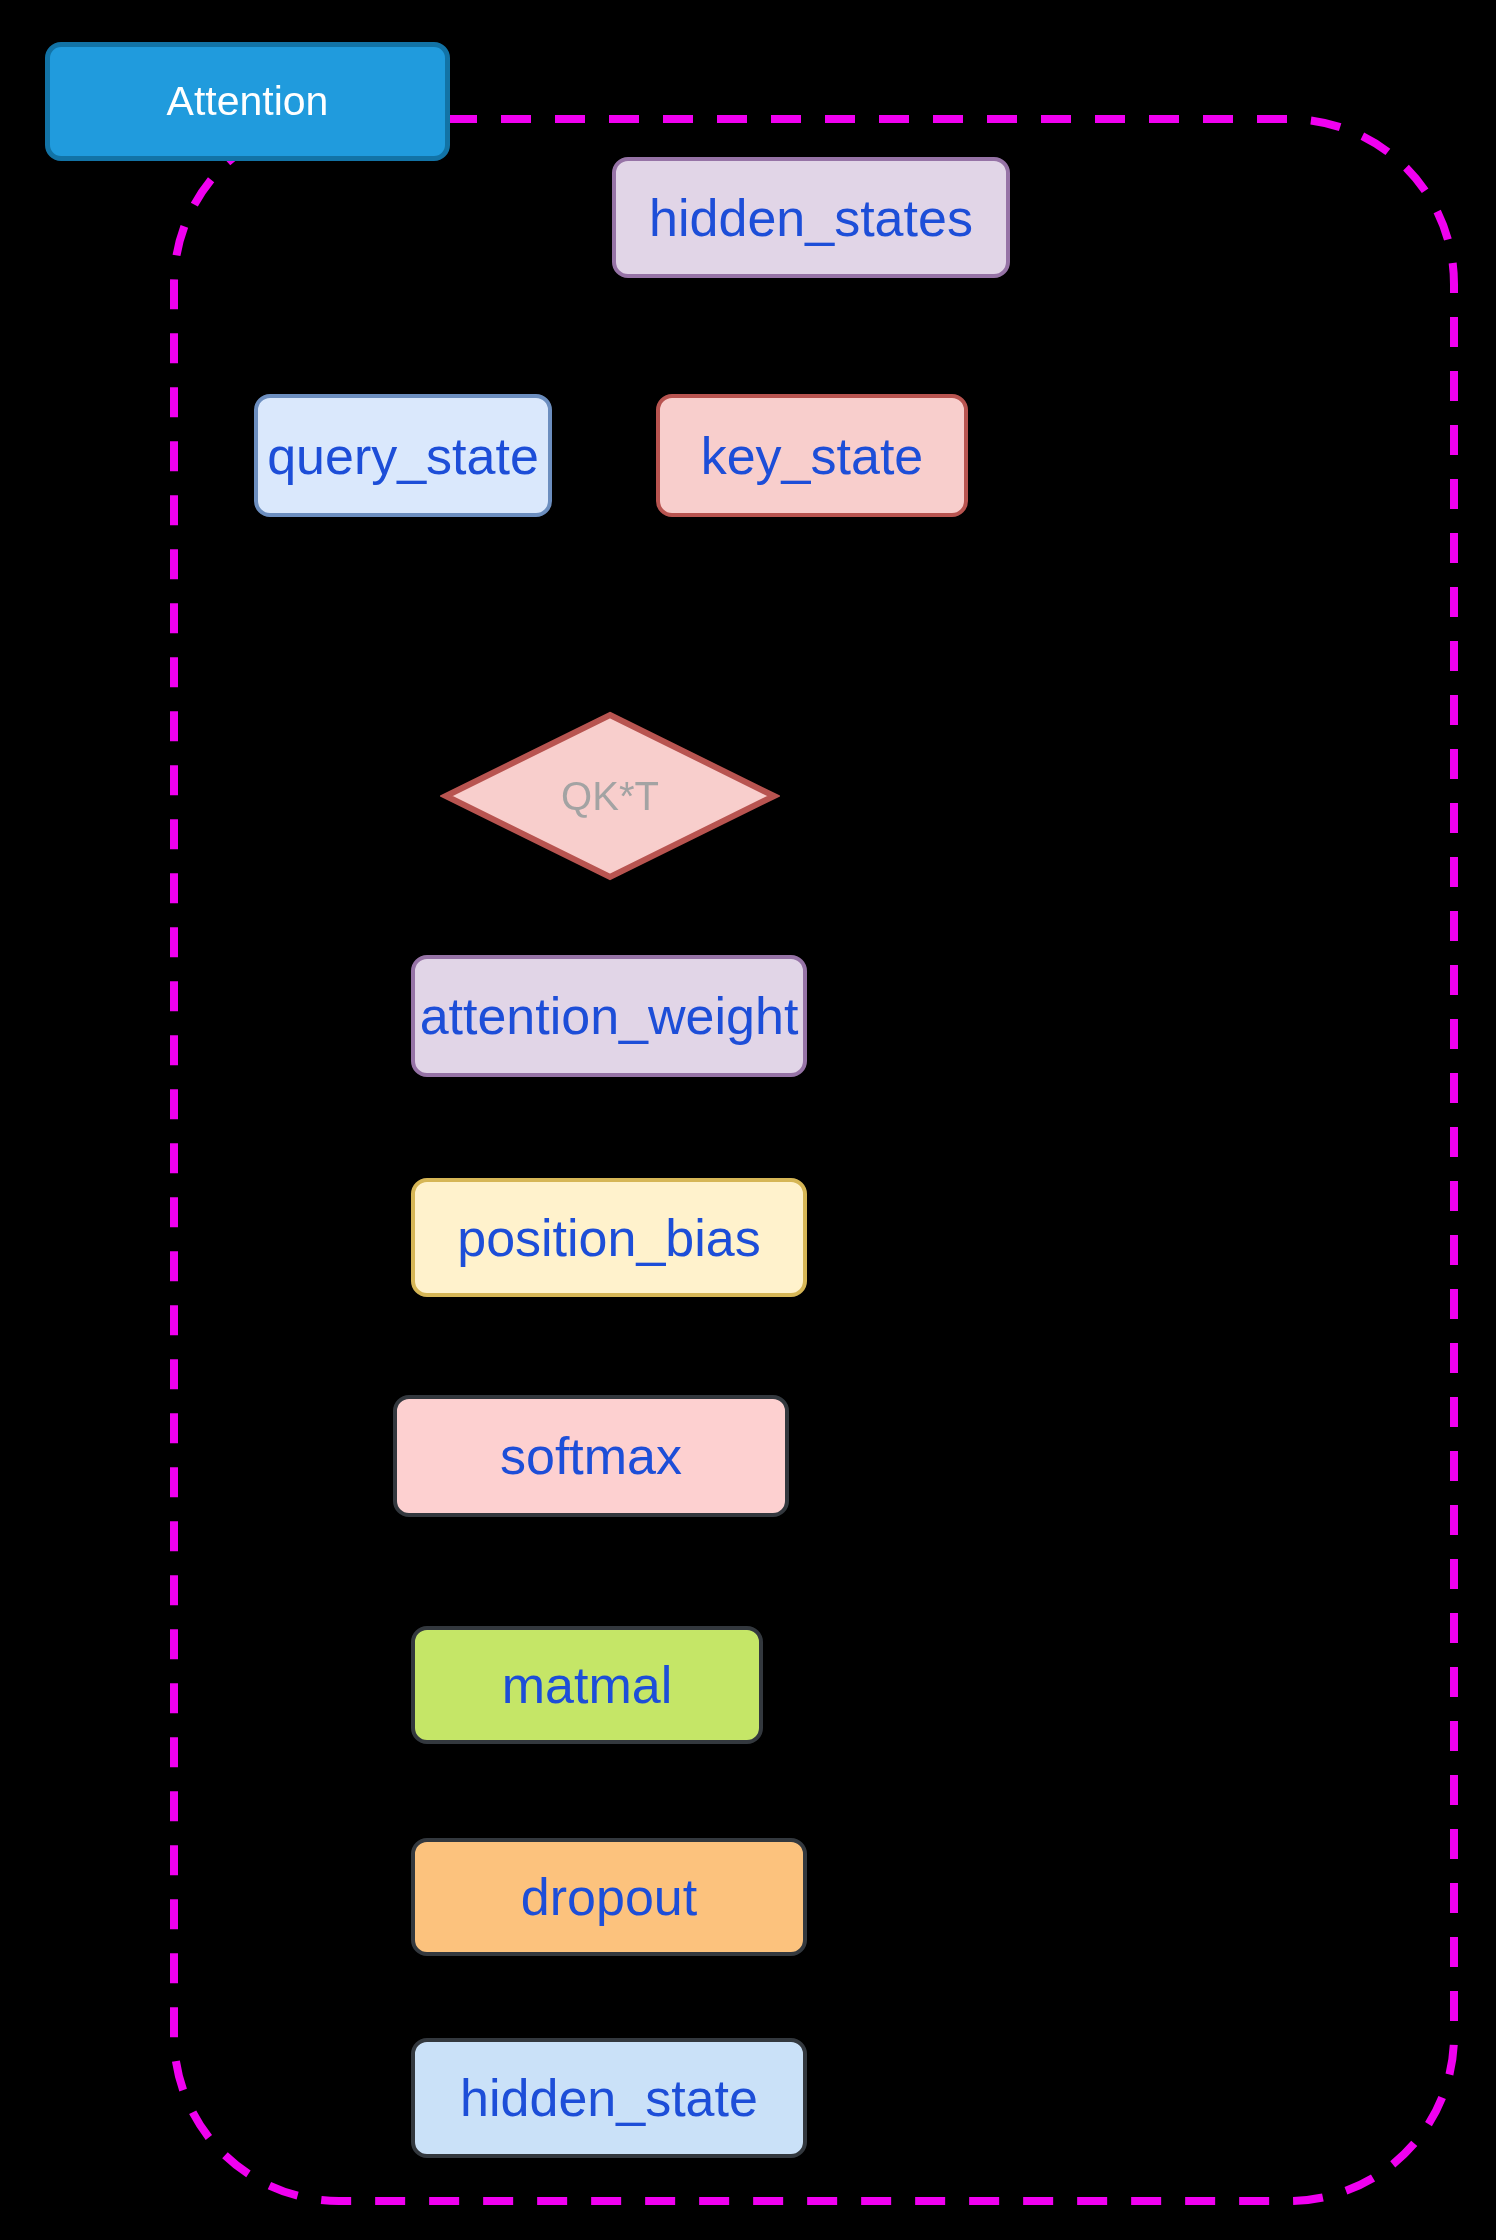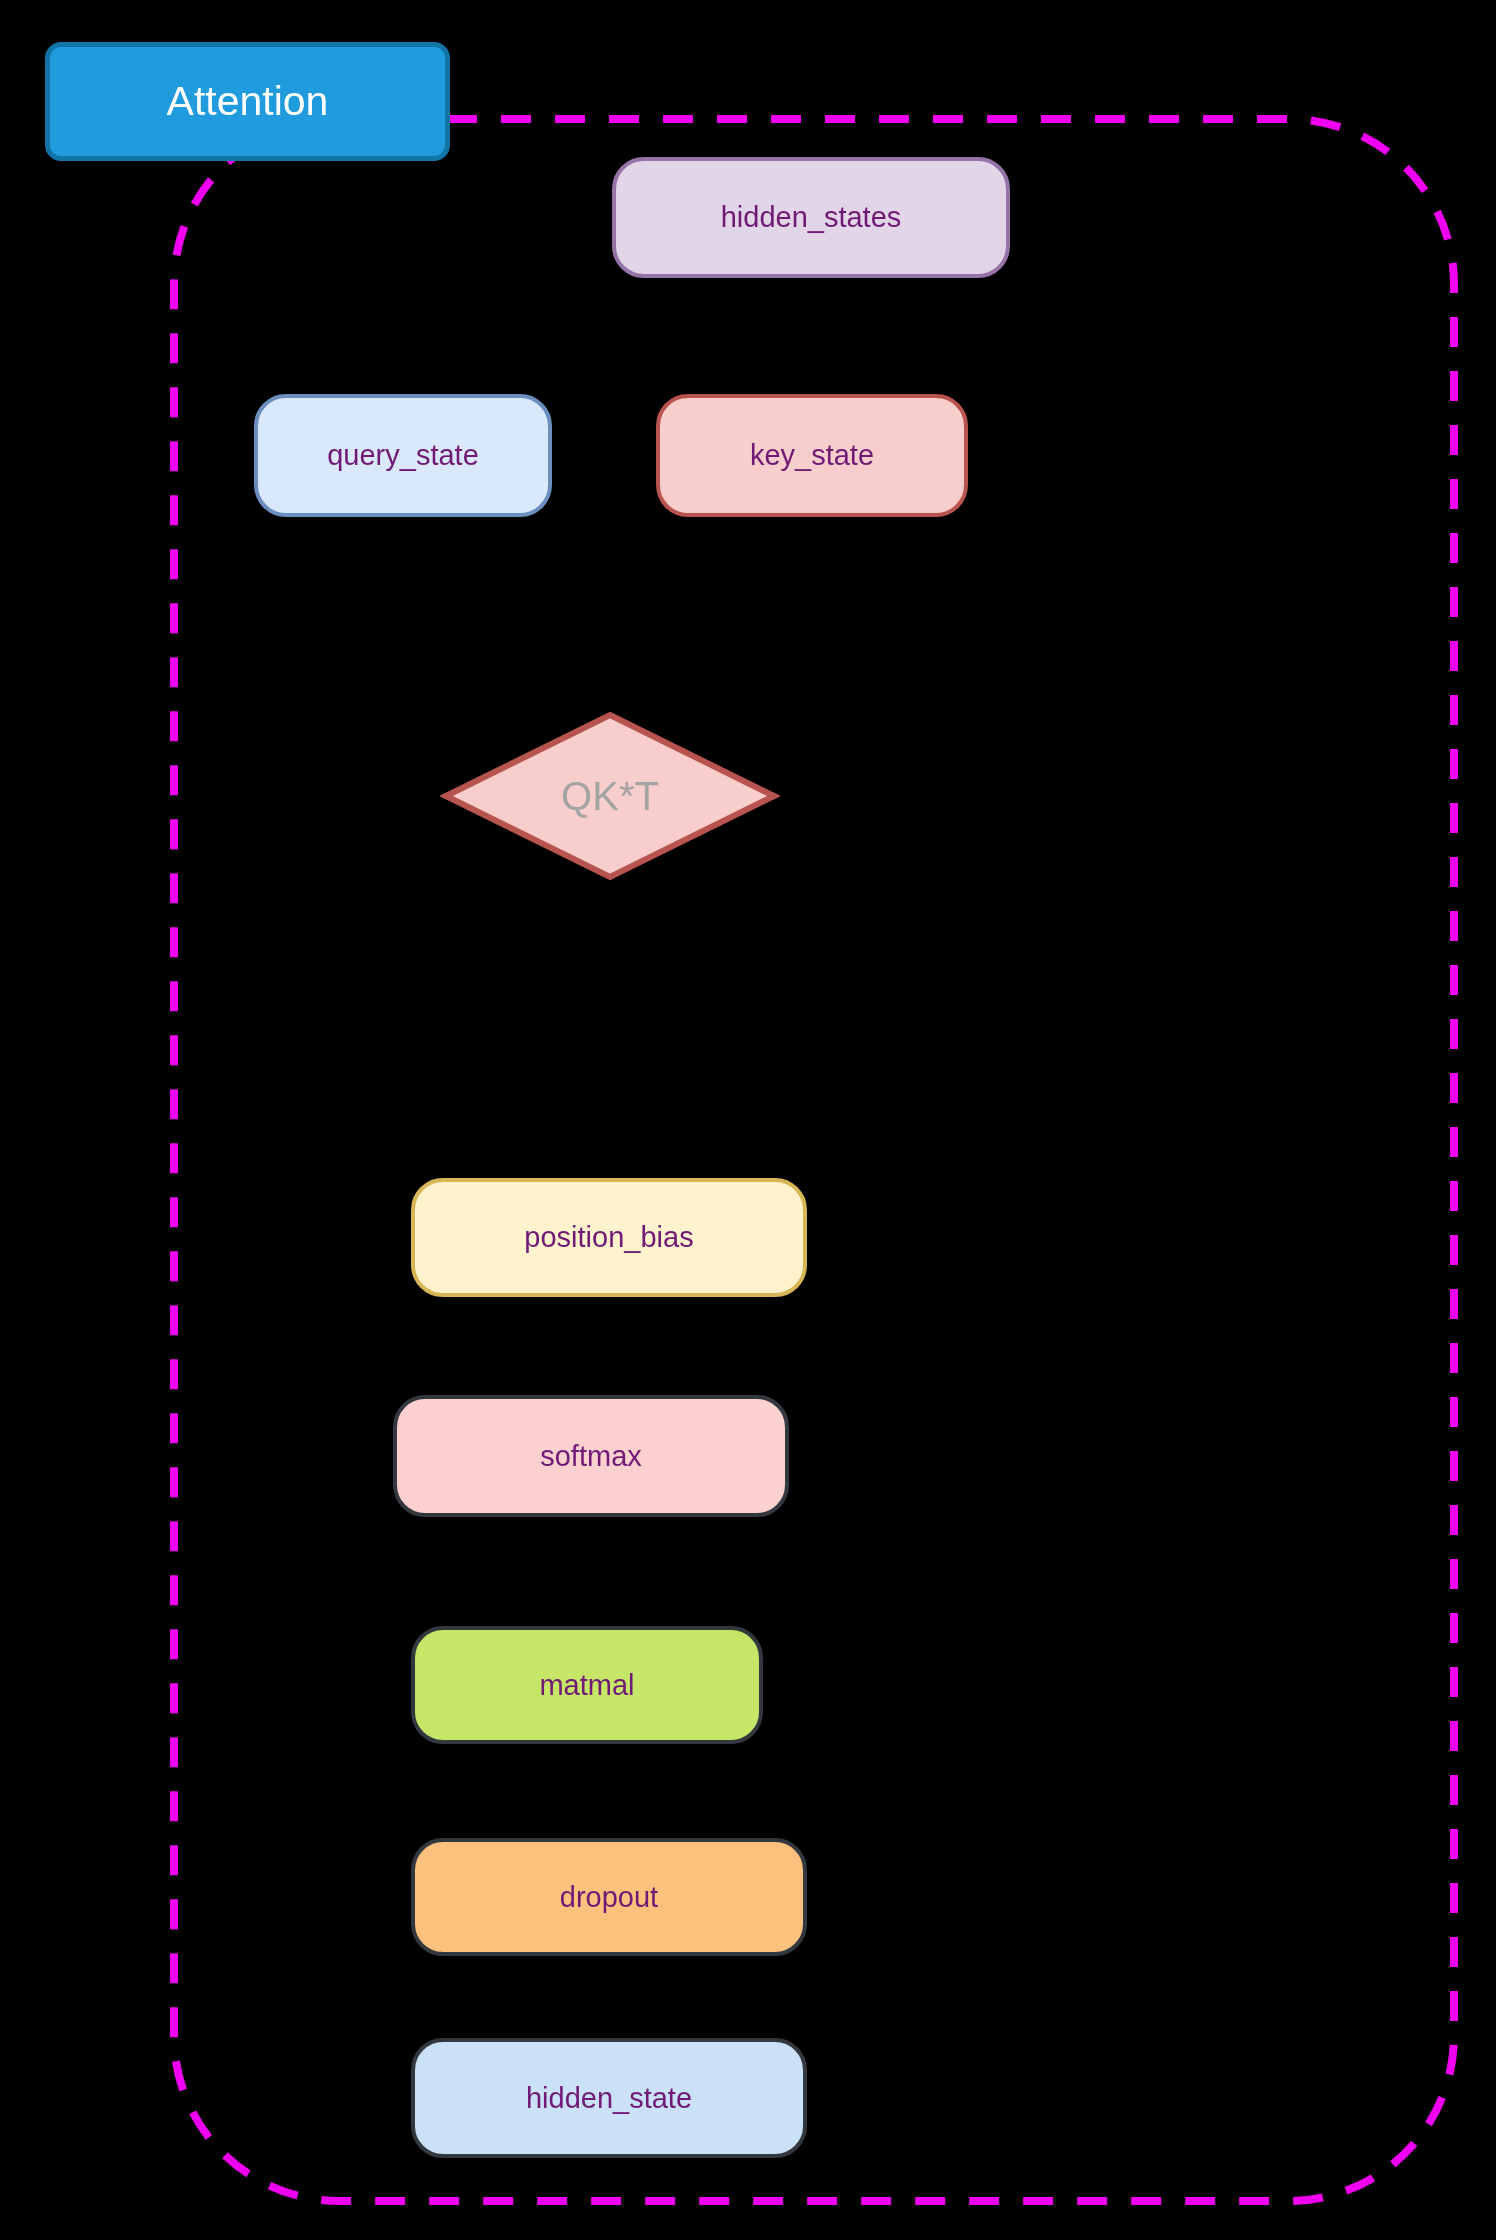--- a/index.html
+++ b/index.html
@@ -14,23 +14,23 @@
   #group-boundary{
     position:absolute;left:170px;top:115px;width:1288px;height:2090px;
     z-index:1;
   }
   
   .node{
     position:absolute;
     box-sizing:border-box;
     display:flex;align-items:center;justify-content:center;
     border:4px solid #000;
-    border-radius:32px;
-    font-size:29px;
-    color:#701a75;
+    border-radius:16px;
+    font-size:52px;
+    color:#1d4ed8;
     z-index:2;
     white-space:nowrap;
   }
   
   .title-box{
     left:45px;top:42px;width:405px;height:119px;
     border-width:5px;border-radius:16px;
     z-index:3;
     font-size:41px;
   }
@@ -73,20 +73,21 @@
   <div class="node n-key-state" style="background-color: rgb(248, 206, 204); border-color: rgb(184, 84, 80);">key_state</div>
 
 
   <div class="diamond-wrap">
     <svg viewBox="0 0 340 172" xmlns="http://www.w3.org/2000/svg">
       <polygon points="170,5 334,86 170,167 6,86" stroke-width="6" fill="#f8cecc" stroke="#b85450"></polygon>
     </svg>
     <div class="diamond-label">QK*T</div>
   </div>
 
+  <div class="node n-attention-weight" style="background-color: rgb(225, 213, 231); border-color: rgb(150, 115, 166);">attention_weight</div>
 
   <div class="node n-position-bias" style="background-color: rgb(255, 242, 204); border-color: rgb(214, 182, 86);">position_bias</div>
 
   <div class="node n-softmax" style="background-color: rgb(253, 208, 208); border-color: rgb(51, 56, 62);">softmax</div>
 
   <div class="node n-matmal" style="background-color: rgb(197, 230, 103); border-color: rgb(51, 56, 62);">matmal</div>
 
   <div class="node n-hidden-state" style="background-color: rgb(202, 225, 248); border-color: rgb(51, 56, 62);">hidden_state</div>
 
   <div class="node n-dropout" style="background-color: rgb(252, 194, 125); border-color: rgb(51, 56, 62);">dropout</div>

